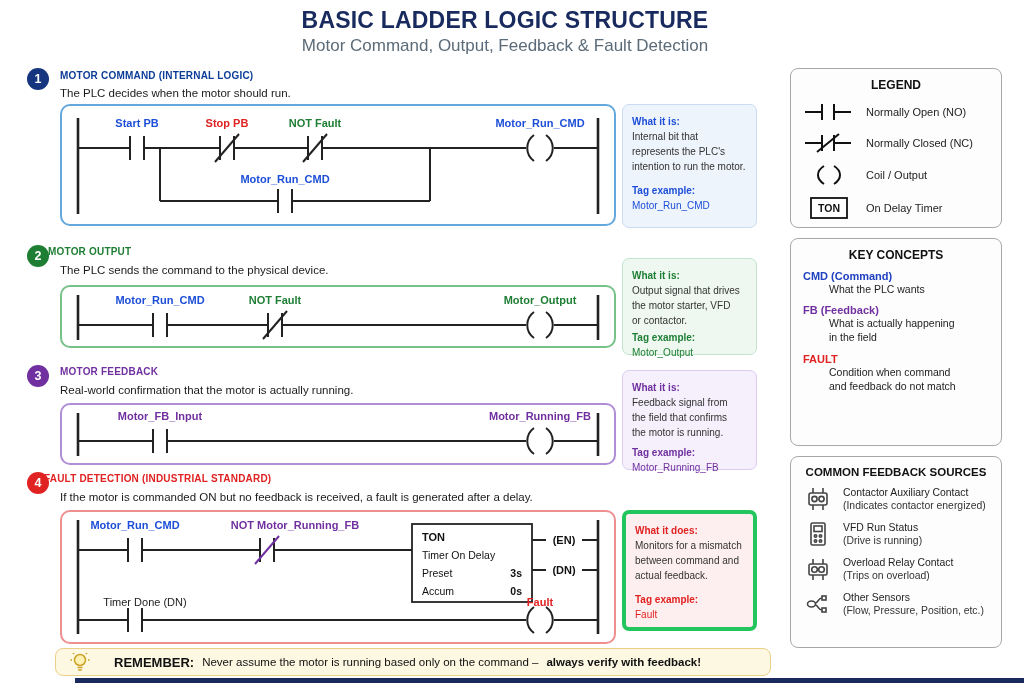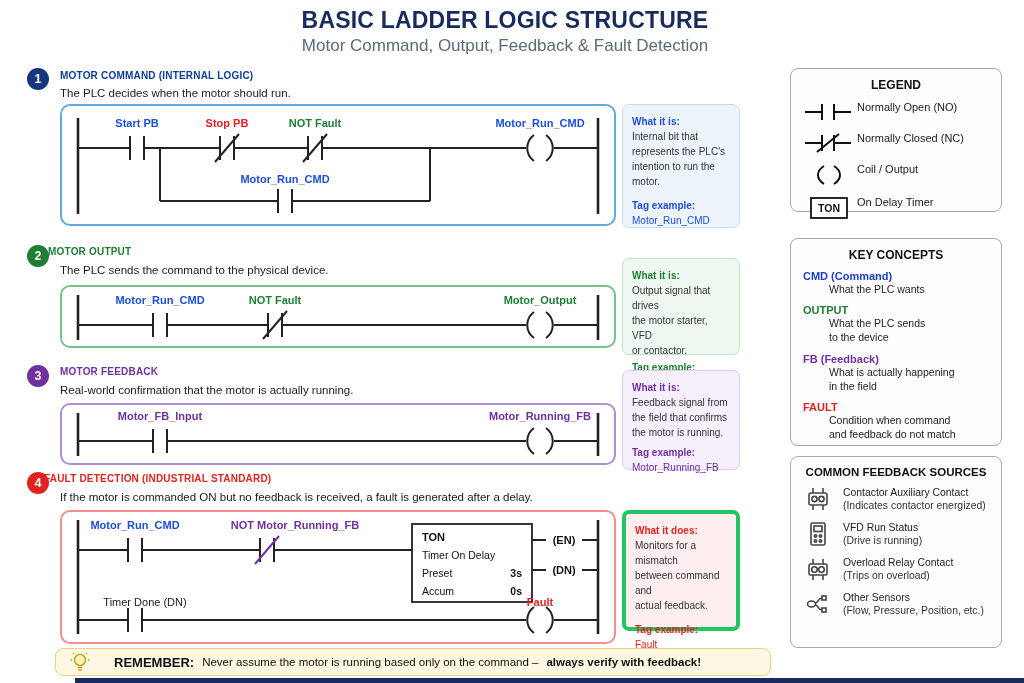--- a/index.html
+++ b/index.html
@@ -20,40 +20,40 @@
   .sec-desc{position:absolute;font-size:11.5px;color:#1a1a1a;}
 
   
   .lbox{position:absolute;left:60px;width:556px;background:#fff;border-radius:10px;box-sizing:border-box;}
   .b-blue{border:2px solid #64a8dc;}
   .b-green{border:2px solid #77c289;}
   .b-purple{border:2px solid #b08ed6;}
   .b-red{border:2px solid #ef8f8f;}
 
   
-  .info{position:absolute;left:622px;width:118px;border-radius:7px;box-sizing:border-box;
+  .info{position:absolute;left:622px;width:135px;border-radius:7px;box-sizing:border-box;
     padding:9px 9px;font-size:10px;line-height:1.5;}
   .info-h{font-weight:bold;}
   .info-b{color:#333;white-space:pre-line;}
   .info-t{font-weight:normal;}
   .mt{margin-top:9px;}
   .t1{background:#eef4fc;border:1px solid #c9dcf2;}
   .t1 .info-h,.t1 .info-t{color:#1d4ed8;}
   .t2{background:#eef8f0;border:1px solid #c2e4cb;}
   .t2 .info-h,.t2 .info-t{color:#1e7e34;}
   .t3{background:#f5f0fb;border:1px solid #dccdf0;}
   .t3 .info-h,.t3 .info-t{color:#7030a0;}
   .t4{background:#fdefef;border:4px solid #22c55e;}
   .t4 .info-h,.t4 .info-t{color:#e02222;}
 
   
   .sbox{position:absolute;left:790px;width:212px;background:#fdfdfd;
     border:1px solid #a8a8a8;border-radius:8px;box-sizing:border-box;}
   .sbox-title{padding-top:9px;text-align:center;font-size:12px;font-weight:bold;color:#111;}
-  .lg-row{display:flex;align-items:flex-start;gap:0;padding:0 10px;margin-top:9px;}
+  .lg-row{display:flex;align-items:center;gap:9px;padding:0 10px;margin-top:9px;}
   .lg-sym{width:56px;flex:0 0 56px;display:flex;justify-content:center;}
   .lg-label{font-size:11px;color:#222;}
   .kc-item{padding:0 10px 0 12px;margin-top:8px;}
   .kc-term{font-size:11px;font-weight:bold;}
   .kc-desc{font-size:10.5px;color:#222;margin-left:26px;white-space:pre-line;line-height:1.35;}
   .c-blue{color:#1d3fc0;}
   .c-dkblue{color:#0d3d99;}
   .c-green{color:#1e7e34;}
   .c-purple{color:#7030a0;}
   .c-red{color:#e02222;}
@@ -260,21 +260,21 @@
 
   <div class="info t4" style="top:510px;height:121px">
     <div class="info-h">What it does:</div>
     <div class="info-b">Monitors for a mismatch
 between command and
 actual feedback.</div>
     <div class="info-h mt">Tag example:</div>
     <div class="info-t">Fault</div>
   </div>
 
-  <div class="sbox" style="top:68px;height:144px">
+  <div class="sbox" style="top:68px;height:160px">
     <div class="sbox-title">LEGEND</div>
     <div class="lg-row">
       <span class="lg-sym">
         <svg width="50" height="22" viewBox="0 0 50 22">
             <g stroke="#111" stroke-width="2" fill="none">
           <line x1="1" y1="11" x2="18" y2="11"></line>
               <line x1="18" y1="3" x2="18" y2="19"></line>
           <line x1="30" y1="3" x2="30" y2="19"></line>
               <line x1="30" y1="11" x2="47" y2="11"></line>
             </g>
@@ -316,25 +316,20 @@
       </span>
       <span class="lg-label">On Delay Timer</span>
     </div>
   </div>
 
   <div class="sbox" style="top:238px;height:208px">
     <div class="sbox-title">KEY CONCEPTS</div>
     <div class="kc-item">
       <div class="kc-term c-blue">CMD (Command)</div>
       <div class="kc-desc">What the PLC wants</div>
-    </div>
-    <div class="kc-item">
-      <div class="kc-term c-green">OUTPUT</div>
-      <div class="kc-desc">What the PLC sends
-to the device</div>
     </div>
     <div class="kc-item">
       <div class="kc-term c-purple">FB (Feedback)</div>
       <div class="kc-desc">What is actually happening
 in the field</div>
     </div>
     <div class="kc-item">
       <div class="kc-term c-red">FAULT</div>
       <div class="kc-desc">Condition when command
 and feedback do not match</div>

